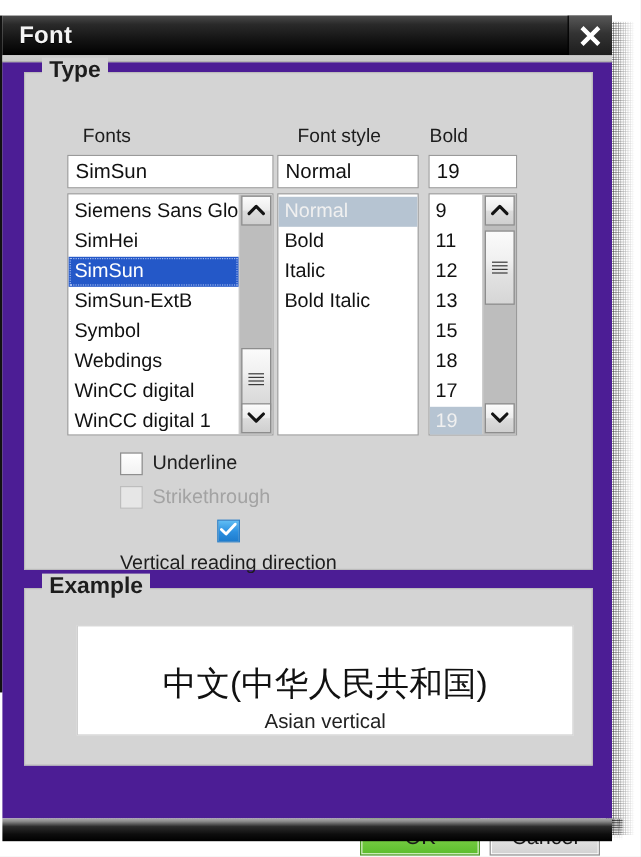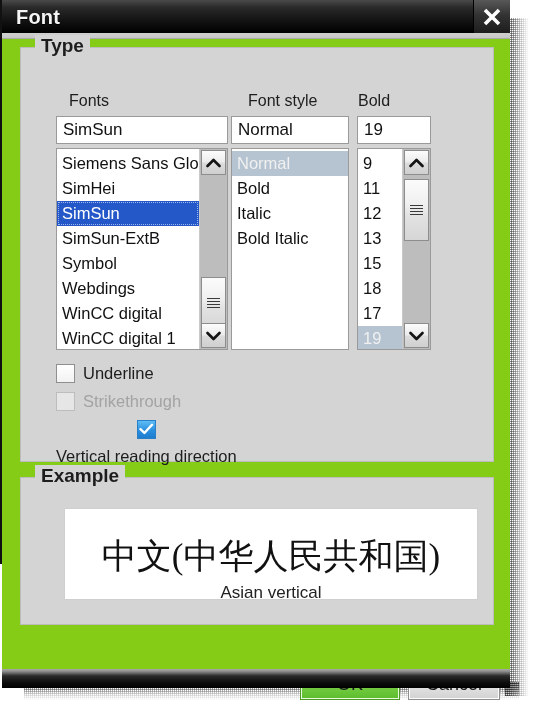--- a/index.html
+++ b/index.html
@@ -22,21 +22,21 @@
   }
   #shadow-right{ left:505px; top:18px; width:24px; height:678px;
      -webkit-mask-image:linear-gradient(90deg, rgba(0,0,0,1) 0%, rgba(0,0,0,.85) 25%, rgba(0,0,0,.35) 65%, rgba(0,0,0,0) 100%);
      mask-image:linear-gradient(90deg, rgba(0,0,0,1) 0%, rgba(0,0,0,.85) 25%, rgba(0,0,0,.35) 65%, rgba(0,0,0,0) 100%);}
   #shadow-bottom{ left:24px; top:682px; width:495px; height:18px;
      -webkit-mask-image:linear-gradient(180deg, rgba(0,0,0,1) 0%, rgba(0,0,0,.75) 35%, rgba(0,0,0,.25) 70%, rgba(0,0,0,0) 100%);
      mask-image:linear-gradient(180deg, rgba(0,0,0,1) 0%, rgba(0,0,0,.75) 35%, rgba(0,0,0,.25) 70%, rgba(0,0,0,0) 100%);}
 
   
   #window{
-    position:absolute;left:0;top:0;width:510px;height:564px;
+    position:absolute;left:0;top:13px;width:510px;height:564px;
     background:#d2d2d2;
     border-left:2px solid #111;
     border-right:1px solid #8b8b8b;
     box-sizing:border-box;
   }
 
   
   #titlebar{
     position:absolute;left:0;top:0;width:508px;height:33px;
     background:linear-gradient(180deg,#4a4a4a 0%,#2a2a2a 22%,#141414 60%,#000 100%);
@@ -59,21 +59,21 @@
   
   #title-underline{
     position:absolute;left:0;top:33px;width:508px;height:5px;
     background:linear-gradient(180deg,#cfcfcf,#c8c8c8);
     border-bottom:1px solid #a9a9a9;
   }
 
   
   #client{
     position:absolute;left:0;top:39px;width:508px;height:630px;
-    background:#84cc16;
+    background:#4c1d95;
   }
 
   
   #bottombar{
     position:absolute;left:0;top:669px;width:508px;height:19px;
     background:linear-gradient(180deg,#a9a9a9 0%,#8f8f8f 12%,#2b2b2b 36%,#0d0d0d 70%,#000 100%);
   }
 
   
   .groupbox{
@@ -161,21 +161,21 @@
     border:1px solid #8d8d8d;
     box-sizing:border-box;
     display:flex;align-items:center;justify-content:center;
     cursor:pointer;
   }
   .grip{width:13px;}
   .grip i{display:block;height:1px;background:#3a3a3a;margin:2px 0;}
 
   
   .checkrow{
-    position:absolute;display:flex;align-items:center;gap:8px;
+    position:absolute;display:flex;align-items:center;gap:8px;margin-left:44px;
   }
   .cbox{
     width:19px;height:19px;box-sizing:border-box;
     border:1px solid #8f8f8f;
     background:linear-gradient(180deg,#ffffff 0%,#f2f2f2 100%);
     display:flex;align-items:center;justify-content:center;
     flex:none;cursor:pointer;
   }
   .cbox.checked{
     border:1px solid #2a7fc9;
@@ -189,22 +189,22 @@
   .cblabel.disabled{color:#a3a3a3;}
 
   
   #example-preview{
     position:absolute;left:43px;top:30px;width:414px;height:92px;
     background:#ffffff;border:1px solid #cfcfcf;
     box-sizing:border-box;
     display:flex;flex-direction:column;align-items:center;justify-content:center;
   }
   #example-main{
-    font-size:35px;color:#111;letter-spacing:0px;line-height:1.15;
-    font-family:Liberation Serif, serif;
+    font-size:28px;color:#111;letter-spacing:0px;line-height:1.15;
+    font-family:Liberation Sans, sans-serif;
     margin-top:32px;
   }
   #example-sub{
     font-size:17px;color:#222;margin-top:6px;
   }
 
   
   .btn{
     position:absolute;height:31px;
     box-sizing:border-box;

